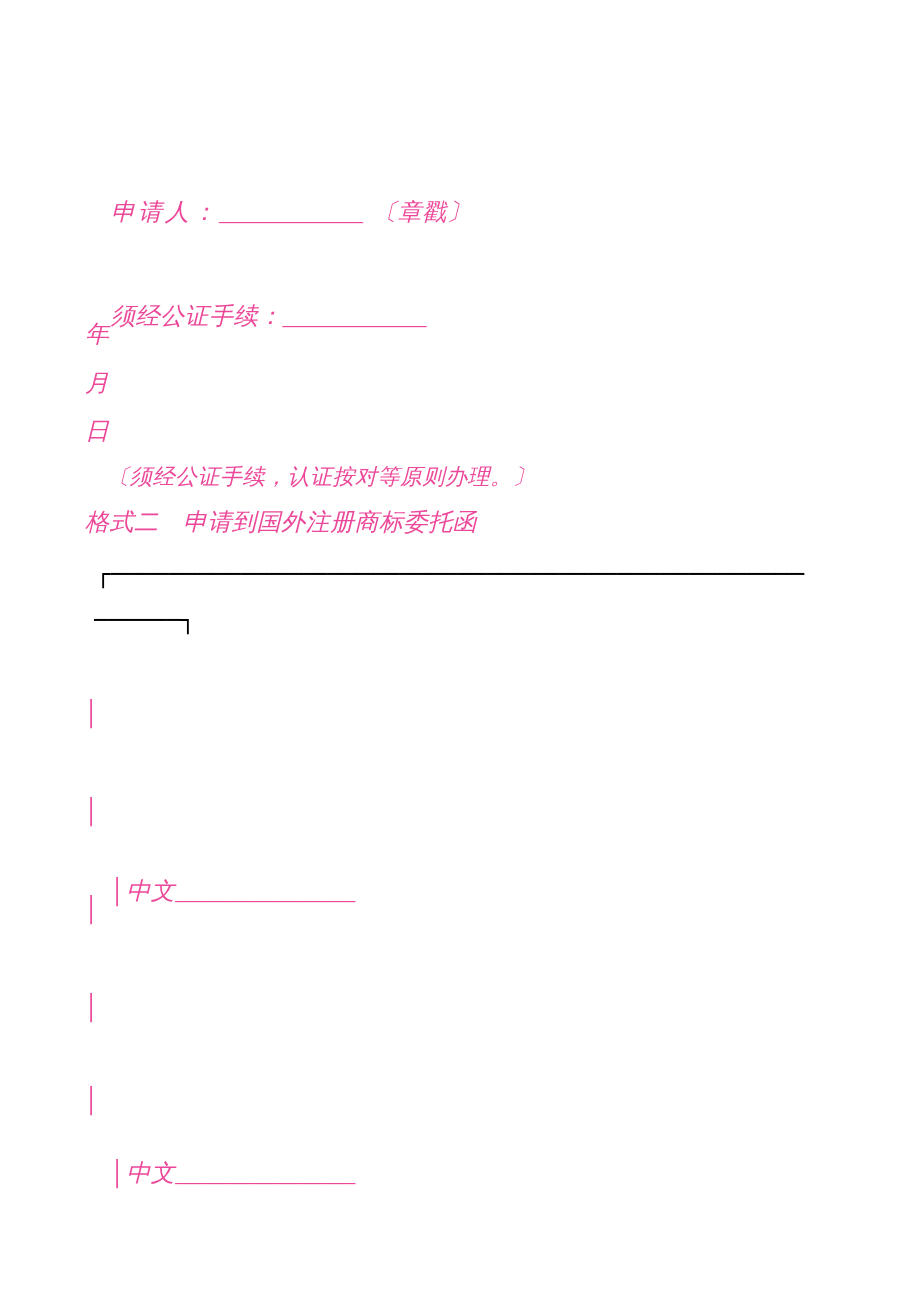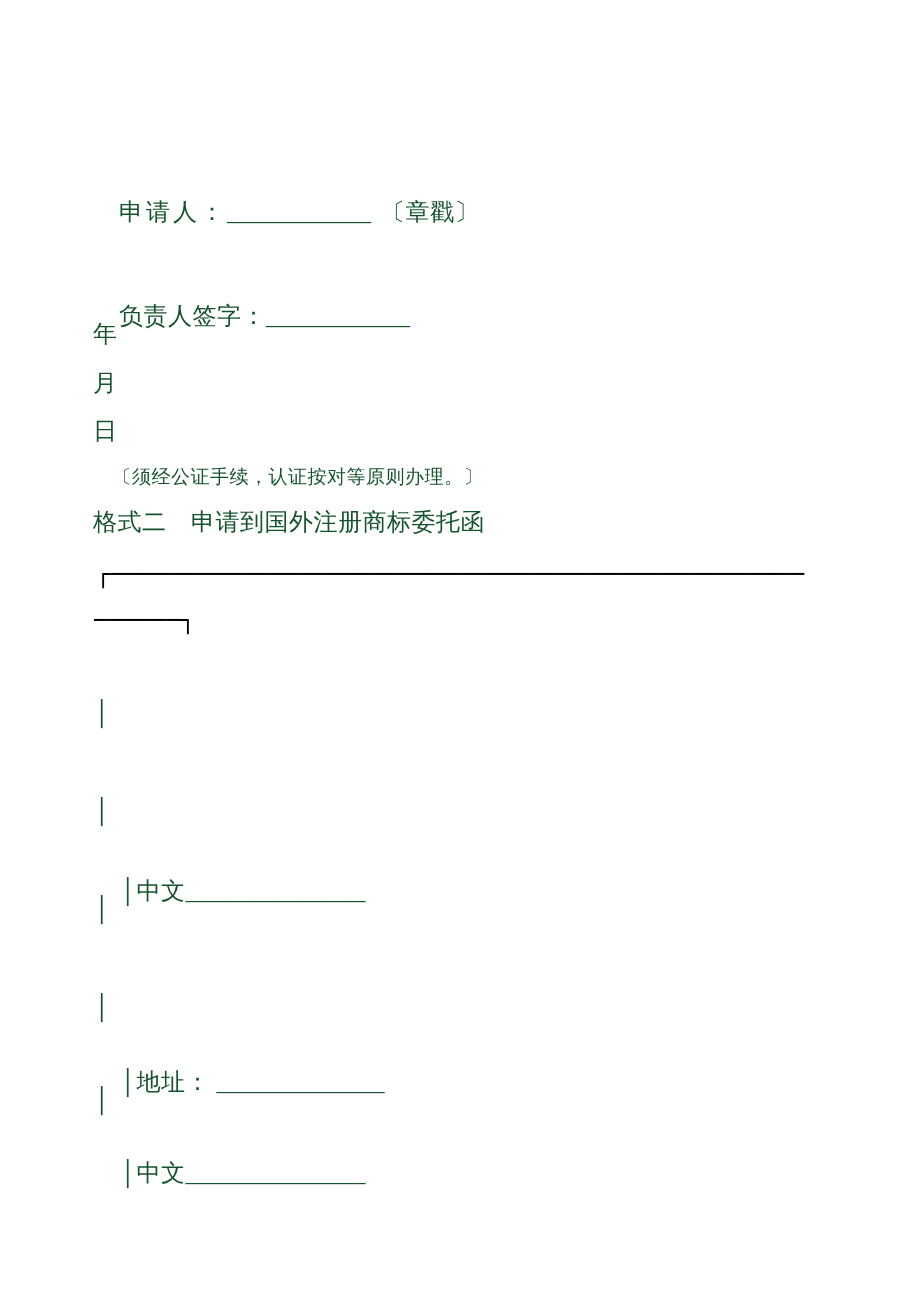--- a/index.html
+++ b/index.html
@@ -11,26 +11,27 @@
     position: relative;
     width: 920px;
     height: 1302px;
     background: #ffffff;
     color: #000000;
     font-family: "Liberation Serif", "DejaVu Serif", serif;
     overflow: hidden;
   }
   .line {
     position: absolute;
-    left: 93px;
+    left: 85px;
     font-size: 24px;
     line-height: 30px;
     letter-spacing: 0.5px;
     white-space: pre;
-    color: #14532d;
+    color: #ec4899;
+    font-style: italic;
   }
   .line .blank {
     letter-spacing: 0;
   }
   .spaced-label {
     letter-spacing: 3px;
   }
   .stamp {
     margin-left: 10px;
   }
@@ -43,21 +44,21 @@
     white-space: pre;
     color: #000000;
   }
   
   .pos-l1  { top: 167px; }
   .pos-l2  { top: 219px; }
   .pos-l3  { top: 271px; }
   .pos-l4  { top: 319px; }
   .pos-l5  { top: 368px; }
   .pos-l6  { top: 416px; }
-  .pos-l7  { top: 462px; font-size: 19px; }
+  .pos-l7  { top: 462px; font-size: 22px; }
   .pos-l8  { top: 507px; }
   .pos-btop  { top: 562px; left: 96px; }
   .pos-bwrap { top: 608px; left: 94px; }
   .pos-b0  { top: 650px; }
   .pos-b1  { top: 698px; }
   .pos-b2  { top: 748px; }
   .pos-b3  { top: 796px; }
   .pos-b4  { top: 846px; }
   .pos-b5  { top: 894px; }
   .pos-b6  { top: 938px; }
@@ -70,21 +71,21 @@
 <body>
 
 <div class="page">
 
   <div class="line pos-l1">
     <span class="spaced-label">申请人：</span><span class="blank">____________</span><span class="stamp">〔章戳〕</span>
   </div>
 
 
   <div class="line pos-l3">
-    <span>负责人签字：</span><span class="blank">____________</span>
+    <span>须经公证手续：</span><span class="blank">____________</span>
   </div>
 
   <div class="line pos-l4">年</div>
   <div class="line pos-l5">月</div>
   <div class="line pos-l6">日</div>
 
   <div class="line pos-l7">　〔须经公证手续，认证按对等原则办理。〕</div>
 
   <div class="line pos-l8">格式二　申请到国外注册商标委托函</div>
 
@@ -99,23 +100,20 @@
 
   <div class="line pos-b4">
     <span>│中文</span><span class="blank">_______________</span>
   </div>
 
   <div class="line pos-b5">│</div>
 
 
   <div class="line pos-b7">│</div>
 
-  <div class="line pos-b8">
-    <span>│地址： </span><span class="blank">______________</span>
-  </div>
 
   <div class="line pos-b9">│</div>
 
   <div class="line pos-b10">
     <span>│中文</span><span class="blank">_______________</span>
   </div>
 
 </div>
 
 </body></html>

